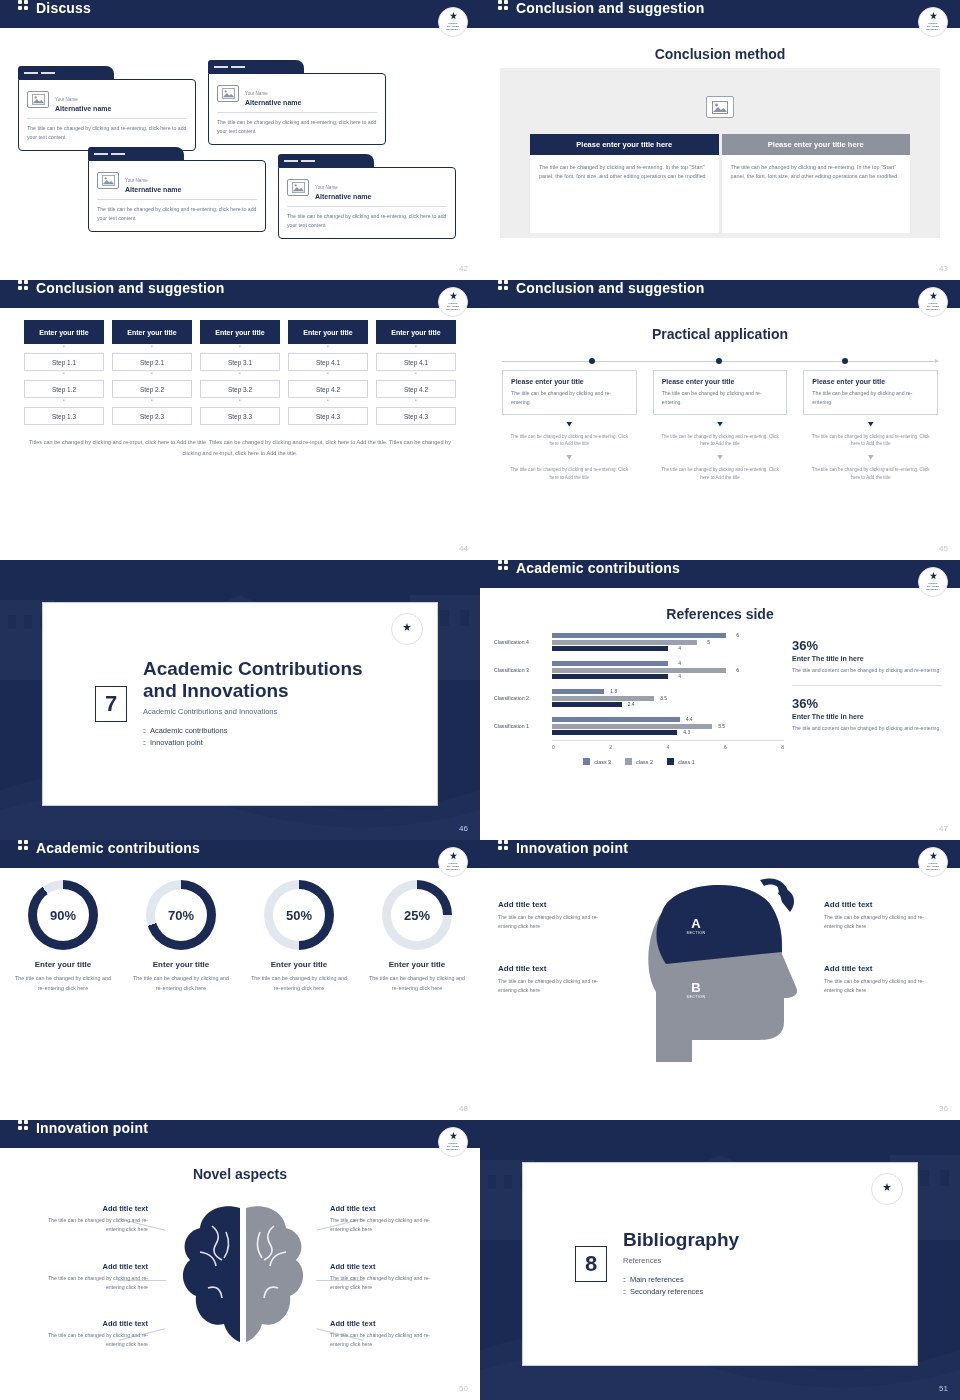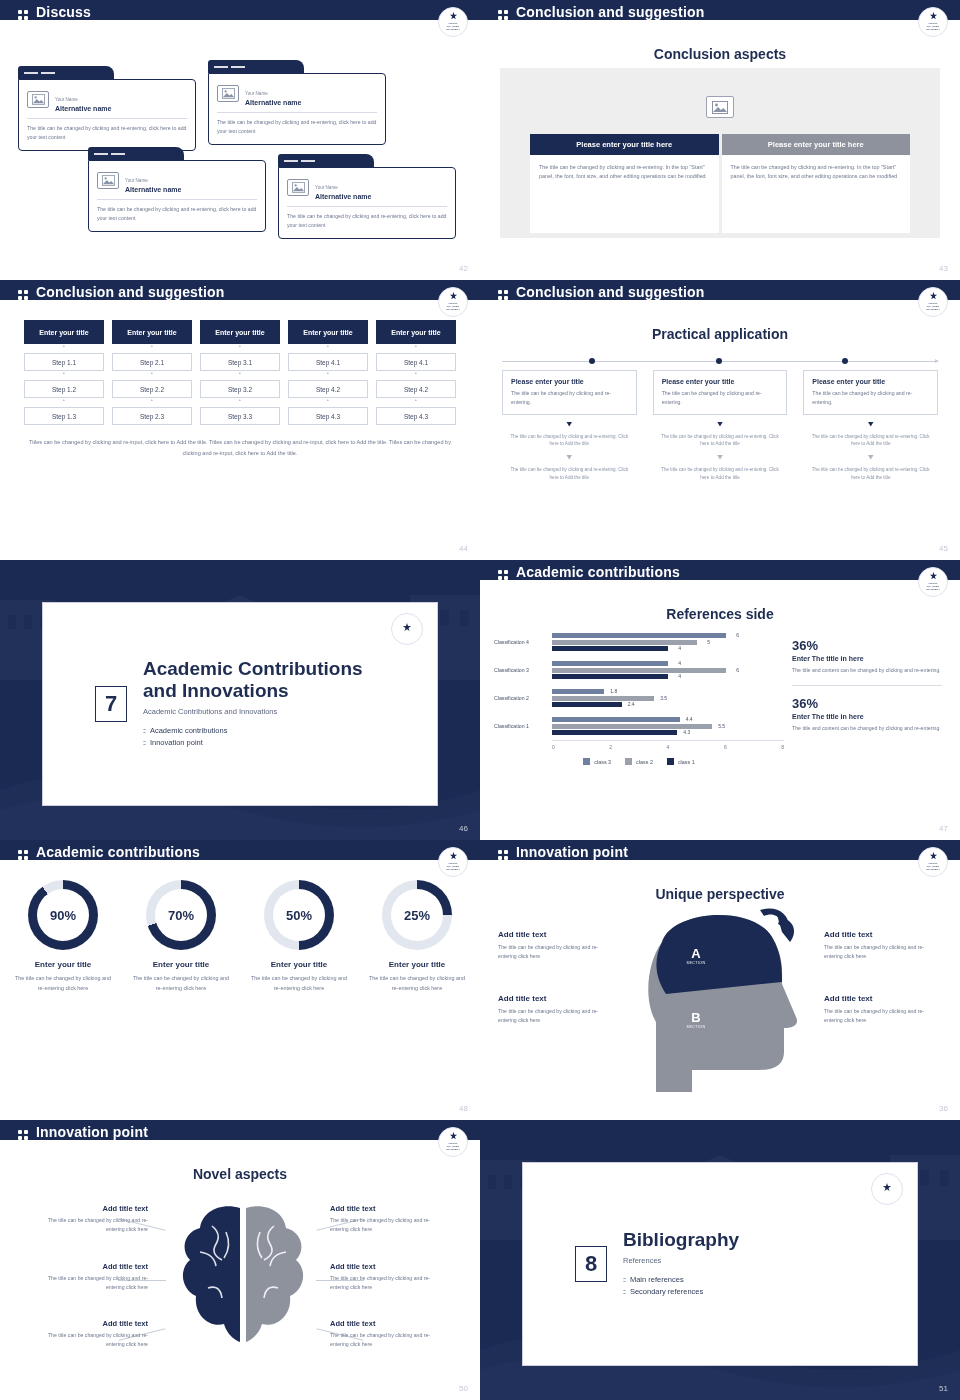--- a/index.html
+++ b/index.html
@@ -17,23 +17,23 @@
   }
   .slide {
     position: relative;
     width: 480px; height: 280px;
     background: #ffffff;
     overflow: hidden;
     border: 0;
   }
   
   .hdr {
-    position: absolute; top: 0; left: 0; right: 0; height: 20px;
+    position: absolute; top: 0; left: 0; right: 0; height: 28px;
     background: #1b2a53;
-    display: flex; align-items: flex-end;
+    display: flex; align-items: flex-start;
   }
   .hdr .dots {
     margin-left: 18px; margin-right: 8px;
     display: grid; grid-template-columns: 4px 4px; grid-template-rows: 4px 4px;
     gap: 2px;
   }
   .hdr .dots i { display: block; width: 4px; height: 4px; background: #fff; border-radius: 1px; }
   .hdr h1 {
     margin: 0; color: #ffffff; font-size: 14px; font-weight: bold; letter-spacing: .2px;
   }
@@ -338,21 +338,21 @@
     </div>
     <div class="logo">
       <svg class="crest" viewBox="0 0 10 12">
           <path d="M5 0 L6 3 L9 3 L6.5 5 L7.5 8 L5 6.2 L2.5 8 L3.5 5 L1 3 L4 3 Z" fill="#1b2a53"></path>
         </svg>
       <small>MOUNT</small>
       <small>ST AGNES</small>
       <small>UNIVERSITY</small>
     </div>
     <div class="body">
-      <h2 class="stitle">Conclusion aspects</h2>
+      <h2 class="stitle">Conclusion method</h2>
       <div class="cs-wrap">
         <div class="cs-img">
           <span class="ph">
               <svg viewBox="0 0 16 13">
                 <rect x="0.5" y="0.5" width="15" height="12" fill="none" stroke="currentColor"></rect>
                 <circle cx="4.5" cy="4" r="1.4" fill="currentColor"></circle>
                 <path d="M1 11 L6 6 L9 9 L11.5 7 L15 11 Z" fill="currentColor"></path>
               </svg>
             </span>
         </div>
@@ -722,21 +722,20 @@
     </div>
     <div class="logo">
       <svg class="crest" viewBox="0 0 10 12">
           <path d="M5 0 L6 3 L9 3 L6.5 5 L7.5 8 L5 6.2 L2.5 8 L3.5 5 L1 3 L4 3 Z" fill="#1b2a53"></path>
         </svg>
       <small>MOUNT</small>
       <small>ST AGNES</small>
       <small>UNIVERSITY</small>
     </div>
     <div class="body">
-      <h2 class="stitle">Unique perspective</h2>
       <div class="head-wrap">
         <svg class="head-svg" width="180" height="190" viewBox="0 0 180 190">
           <path d="M30 40 C40 8, 120 2, 140 35 C152 55, 150 70, 150 82 L164 115 C168 123, 160 126, 152 126 L152 150 C152 162, 144 168, 128 168 L60 168 L60 190 L24 190 L24 120 C12 100, 14 62, 30 40 Z" fill="#8d929d"></path>
           <path d="M30 40 C40 8, 120 2, 140 35 C150 52, 150 68, 150 80 L34 92 C22 74, 22 56, 30 40 Z" fill="#1b2a53"></path>
           <path d="M128 8 C146 2, 160 14, 156 28 L146 22 C150 14, 140 10, 132 14 Z" fill="#1b2a53"></path>
           <path d="M146 16 C162 16, 166 30, 158 40 L150 30 Z" fill="#1b2a53"></path>
         </svg>
         <div class="ab" style="left:196px; top:44px; width:40px">
           <div class="big">A</div>
           <div class="sm">SECTION</div>

